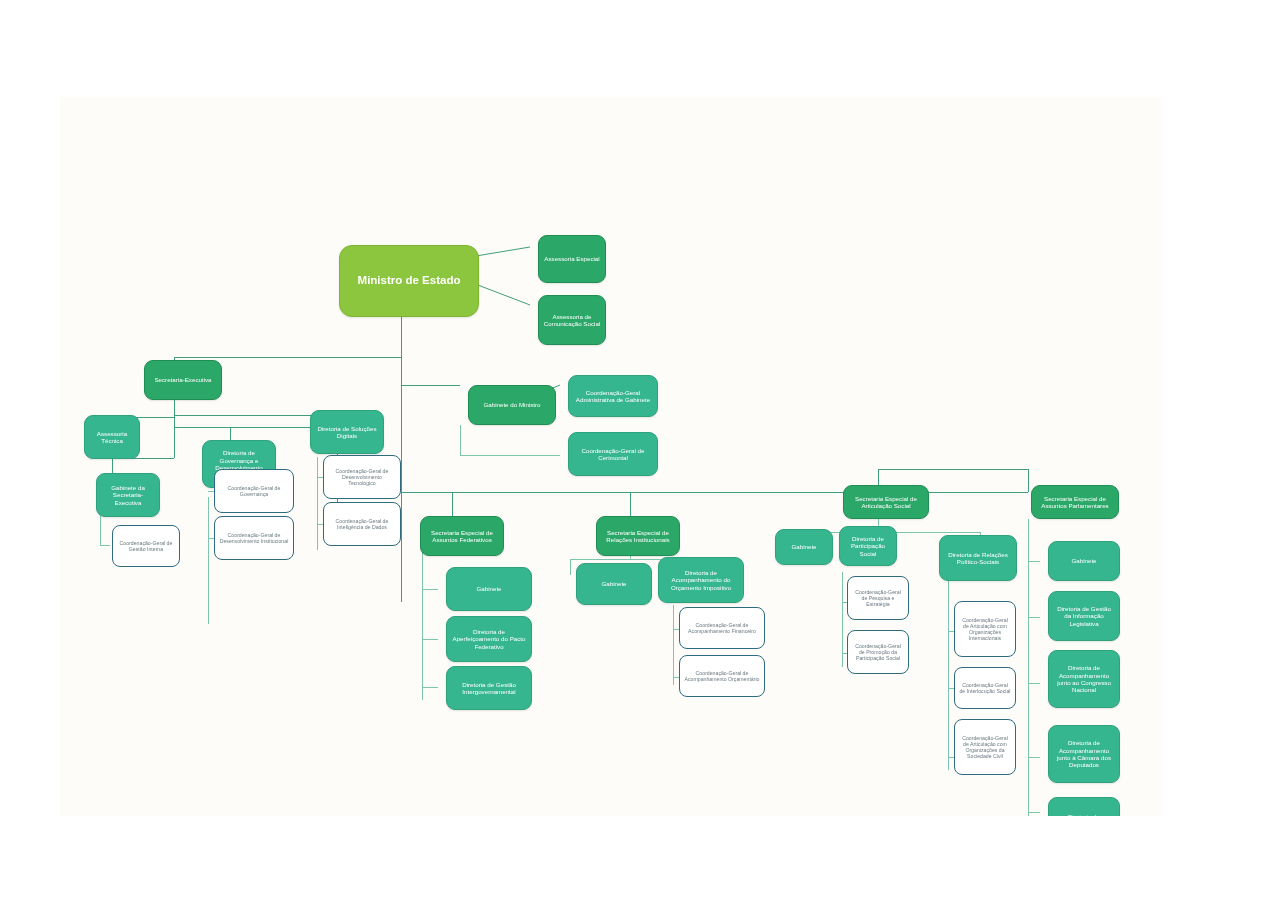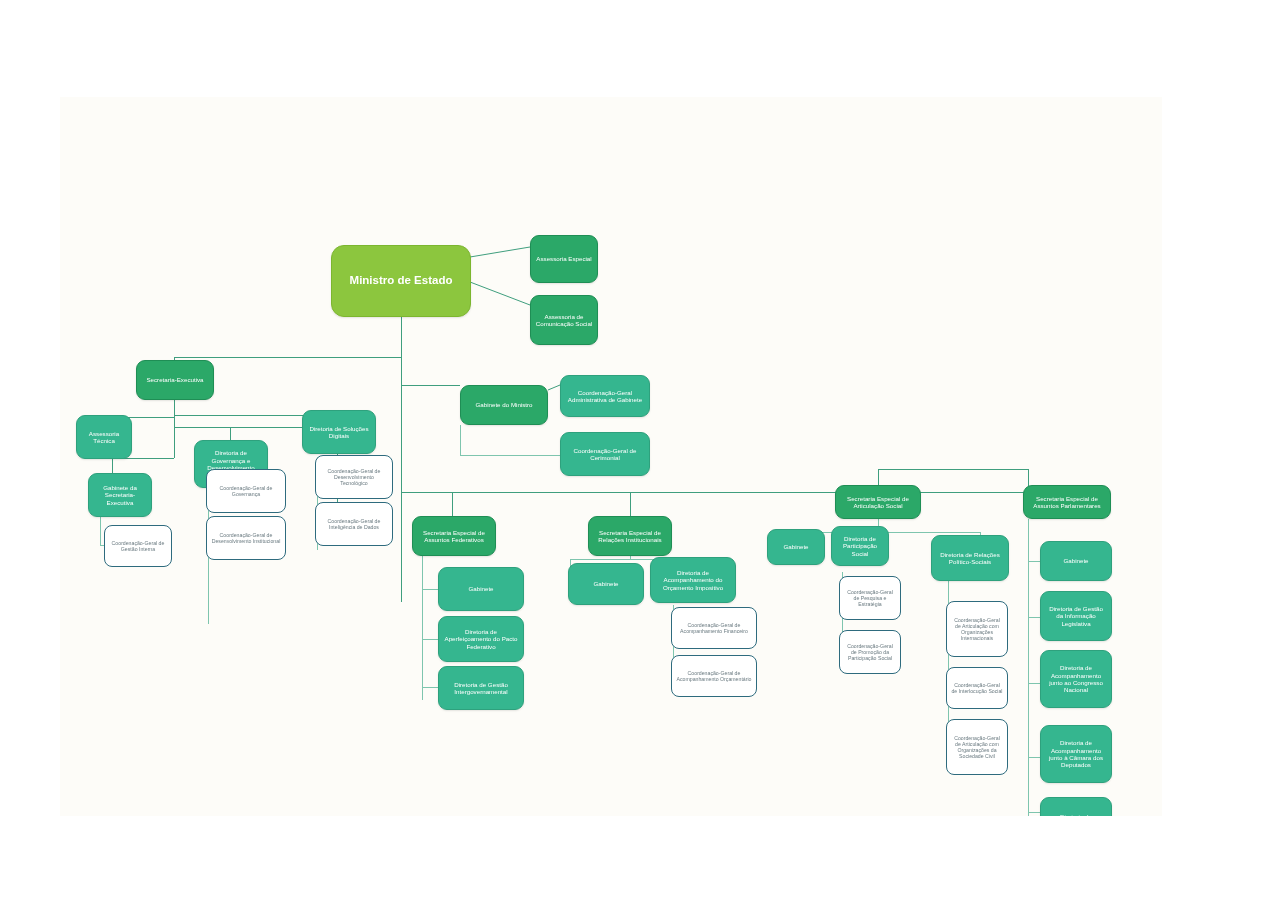--- a/index.html
+++ b/index.html
@@ -1,19 +1,19 @@
 <!DOCTYPE html>
 <html><head>
 <meta charset="utf-8">
 <title>Organograma</title>
 <style>
   html,body{margin:0;padding:0;background:#ffffff;}
   body{width:1280px;height:904px;overflow:hidden;font-family:"Liberation Sans",sans-serif;}
   #canvas{position:absolute;left:60px;top:97px;width:1102px;height:719px;background:#FDFCF8;overflow:hidden;}
-  .node{position:absolute;box-sizing:border-box;display:flex;align-items:center;justify-content:center;text-align:center;border-radius:9px;line-height:1.18;padding:2px 4px;}
+  .node{position:absolute;box-sizing:border-box;display:flex;align-items:center;justify-content:center;text-align:center;border-radius:9px;line-height:1.18;padding:2px 4px;margin-left:8px;}
   .lv1{background:#8CC63E;border:1px solid #7CB62F;color:#ffffff;font-weight:bold;font-size:11.5px;border-radius:13px;
        box-shadow:0 1px 2px rgba(0,0,0,.10);}
   .lv2{background:#2BA868;border:1px solid #1f8e55;color:#ffffff;font-size:6.2px;
        box-shadow:0 1px 2px rgba(0,0,0,.10);}
   .lv3{background:#35B68F;border:1px solid #2ea17d;color:#ffffff;font-size:6.2px;
        box-shadow:0 1px 2px rgba(0,0,0,.10);}
   .lv4{background:#ffffff;border:1.2px solid #2E6B7E;color:#6a7a80;font-size:5.2px;border-radius:8px;}
   .ln{position:absolute;background:#3f9e7e;}
   .lnh{height:1px;}
   .lnv{width:1px;}

